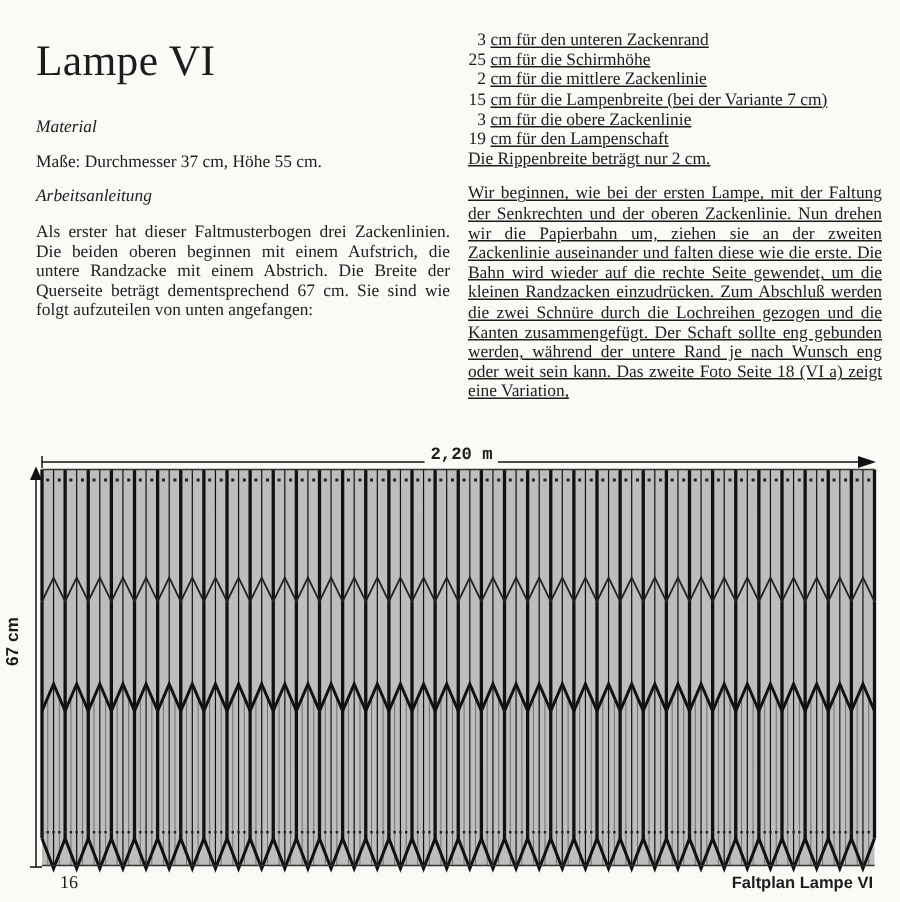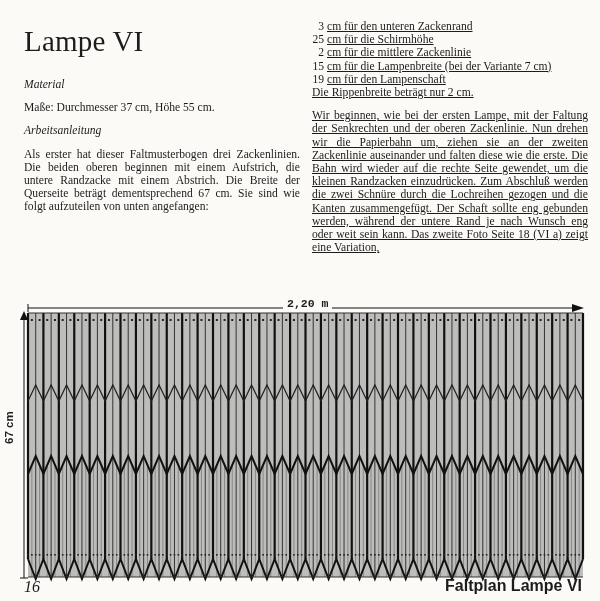--- a/index.html
+++ b/index.html
@@ -23,25 +23,25 @@
   .col-left { left: 24px; top: 78px; width: 276px; }
   .col-right { left: 312px; top: 20px; width: 276px; text-decoration: underline; }
   .heading { font-style: italic; margin: 0 0 10px 0; }
   .para { margin: 0 0 10px 0; text-align: justify; text-align-last: left; }
   .list { margin: 0 0 10px 0; padding: 0; list-style: none; }
   .list li { white-space: nowrap; }
   .list .num { display: inline-block; width: 12px; text-align: right; margin-right: 3px; }
   .diagram { position: absolute; left: 0; top: 298px; width: 600px; height: 303px; }
   .caption {
     position: absolute; right: 18px; bottom: 6px;
-    font-family: "Liberation Sans", sans-serif; font-size: 16px; font-weight: bold; text-align: right;
+    font-family: "Liberation Sans", sans-serif; font-size: 11px; font-weight: bold; text-align: right;
   }
   .page-number {
-    position: absolute; left: 24px; bottom: 5px;
-    font-family: "Liberation Serif", serif; font-size: 16px; font-style: italic;
+    position: absolute; left: 40px; bottom: 5px;
+    font-family: "Liberation Serif", serif; font-size: 12px;
   }
   .dim-width {
     position: absolute; left: 283px; top: 297px;
     font-family: Liberation Mono, monospace; font-size: 11.5px; font-weight: bold;
     background: #fbfaf7; padding: 0 4px;
   }
   .dim-height {
     position: absolute; left: 3px; top: 448px;
     font-family: "Liberation Sans", sans-serif; font-size: 11.5px; font-weight: bold;
     transform: rotate(-90deg); transform-origin: left top;
@@ -59,20 +59,21 @@
   <p class="heading">Arbeitsanleitung</p>
   <p class="para">Als erster hat dieser Faltmusterbogen drei Zackenlinien. Die beiden oberen beginnen mit einem Aufstrich, die untere Randzacke mit einem Abstrich. Die Breite der Querseite beträgt dementsprechend 67 cm. Sie sind wie folgt aufzuteilen von unten angefangen:</p>
 </div>
 
 <div class="col col-right">
   <ul class="list">
     <li><span class="num">3</span><span>cm für den unteren Zackenrand</span></li>
     <li><span class="num">25</span><span>cm für die Schirmhöhe</span></li>
     <li><span class="num">2</span><span>cm für die mittlere Zackenlinie</span></li>
     <li><span class="num">15</span><span>cm für die Lampenbreite (bei der Variante 7 cm)</span></li>
+    <li><span class="num">3</span><span>cm für die obere Zackenlinie</span></li>
     <li><span class="num">19</span><span>cm für den Lampenschaft</span></li>
     <li>Die Rippenbreite beträgt nur 2 cm.</li>
   </ul>
   <p class="para">Wir beginnen, wie bei der ersten Lampe, mit der Faltung der Senkrechten und der oberen Zackenlinie. Nun drehen wir die Papierbahn um, ziehen sie an der zweiten Zackenlinie auseinander und falten diese wie die erste. Die Bahn wird wieder auf die rechte Seite gewendet, um die kleinen Randzacken einzudrücken. Zum Abschluß werden die zwei Schnüre durch die Lochreihen gezogen und die Kanten zusammengefügt. Der Schaft sollte eng gebunden werden, während der untere Rand je nach Wunsch eng oder weit sein kann. Das zweite Foto Seite 18 (VI a) zeigt eine Variation,</p>
 </div>
 
 <svg class="diagram" id="fold-diagram" viewBox="0 0 600 303" width="600" height="303">
   <g id="dimension-lines">
     <line x1="28" y1="10" x2="573" y2="10" stroke="#111" stroke-width="1"></line>
     <polygon points="584,10 572,6 572,14" fill="#111"></polygon>

